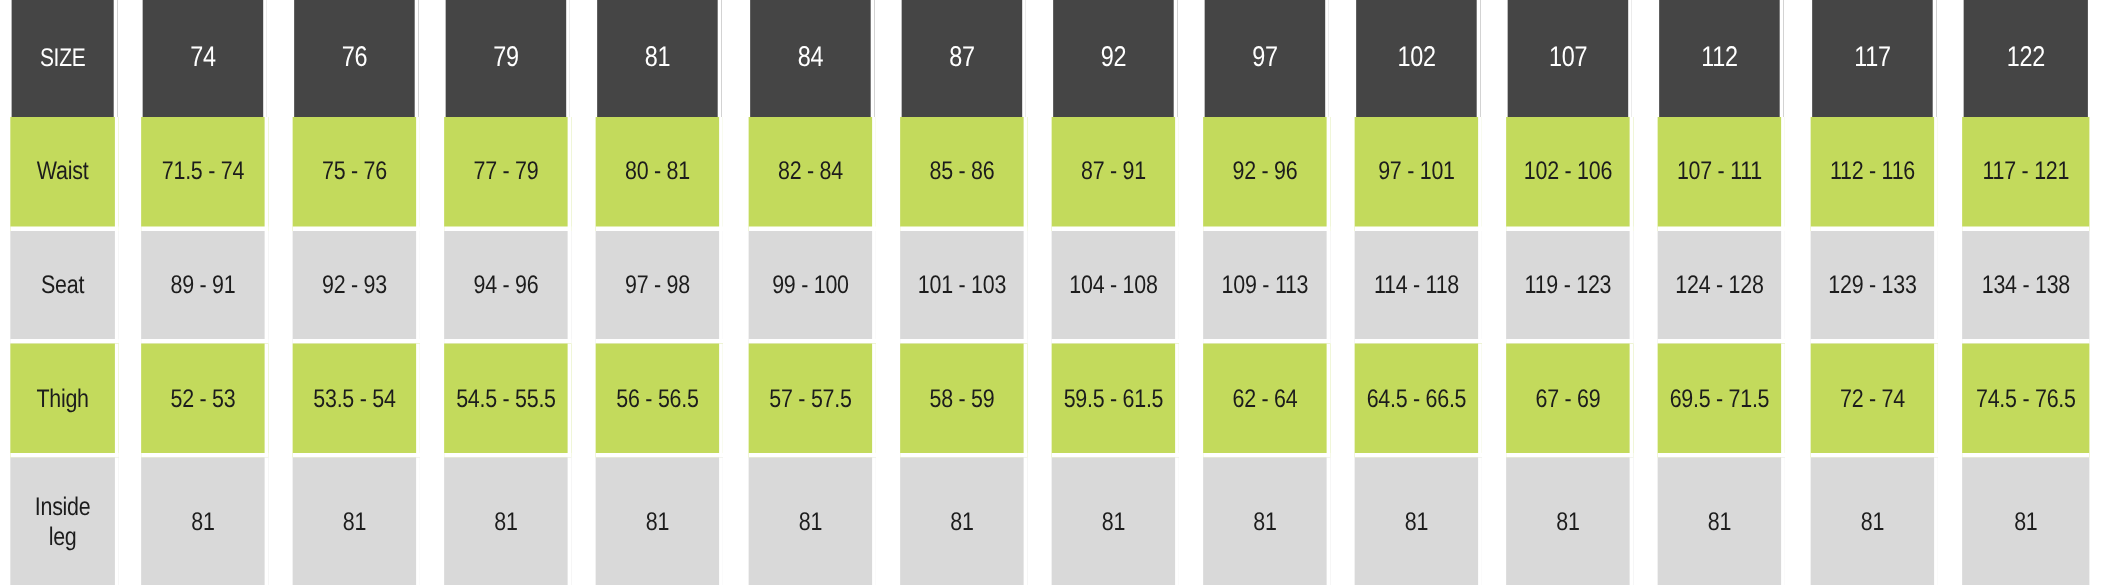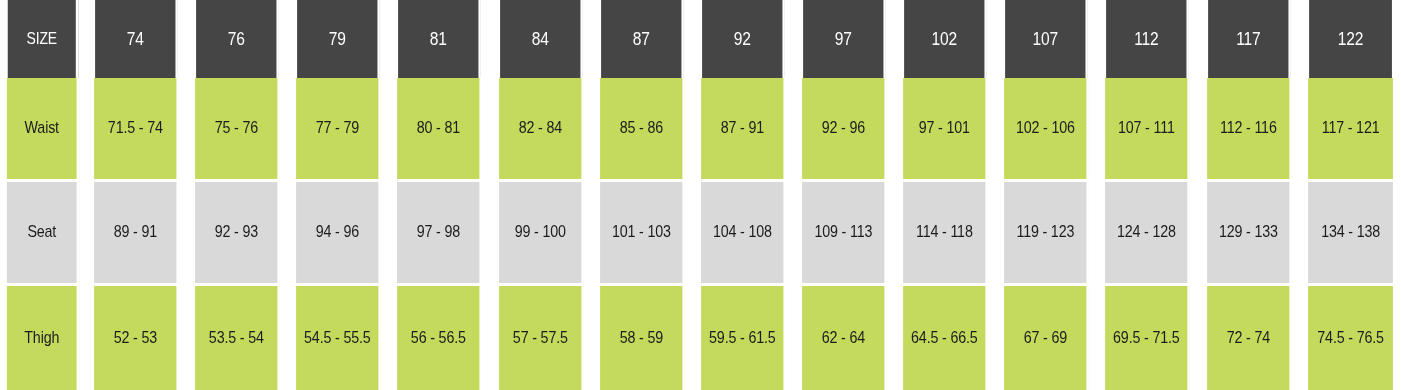--- a/index.html
+++ b/index.html
@@ -165,15 +165,34 @@
       <td>58 - 59</td>
       <td>59.5 - 61.5</td>
       <td>62 - 64</td>
       <td>64.5 - 66.5</td>
       <td>67 - 69</td>
       <td>69.5 - 71.5</td>
       <td>72 - 74</td>
       <td>74.5 - 76.5</td>
     </tr>
 
+    <tr class="data-row row-gray tall">
+      <td class="row-label-cell">
+        <span class="label-line">Inside</span>
+        <span class="label-line">leg</span>
+      </td>
+      <td>81</td>
+      <td>81</td>
+      <td>81</td>
+      <td>81</td>
+      <td>81</td>
+      <td>81</td>
+      <td>81</td>
+      <td>81</td>
+      <td>81</td>
+      <td>81</td>
+      <td>81</td>
+      <td>81</td>
+      <td>81</td>
+    </tr>
 
   </tbody>
 </table>
 
 </body></html>

